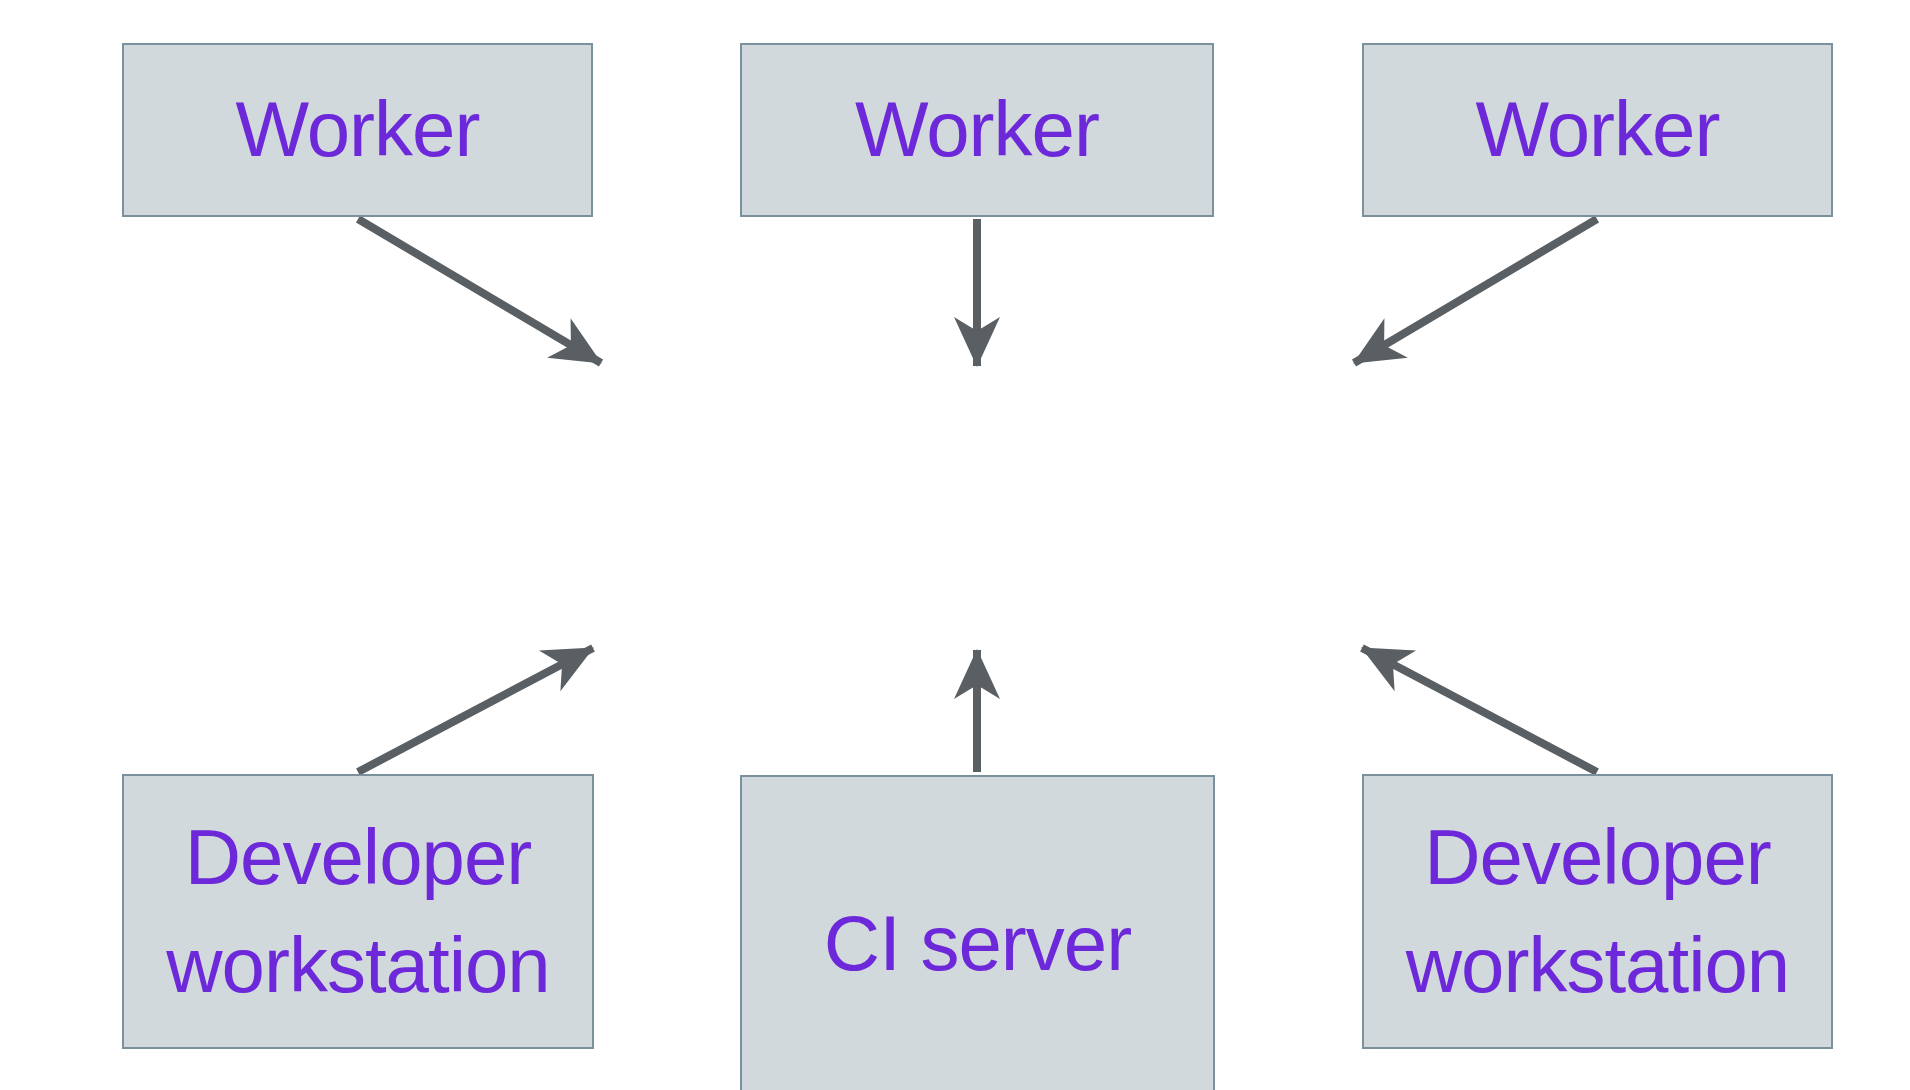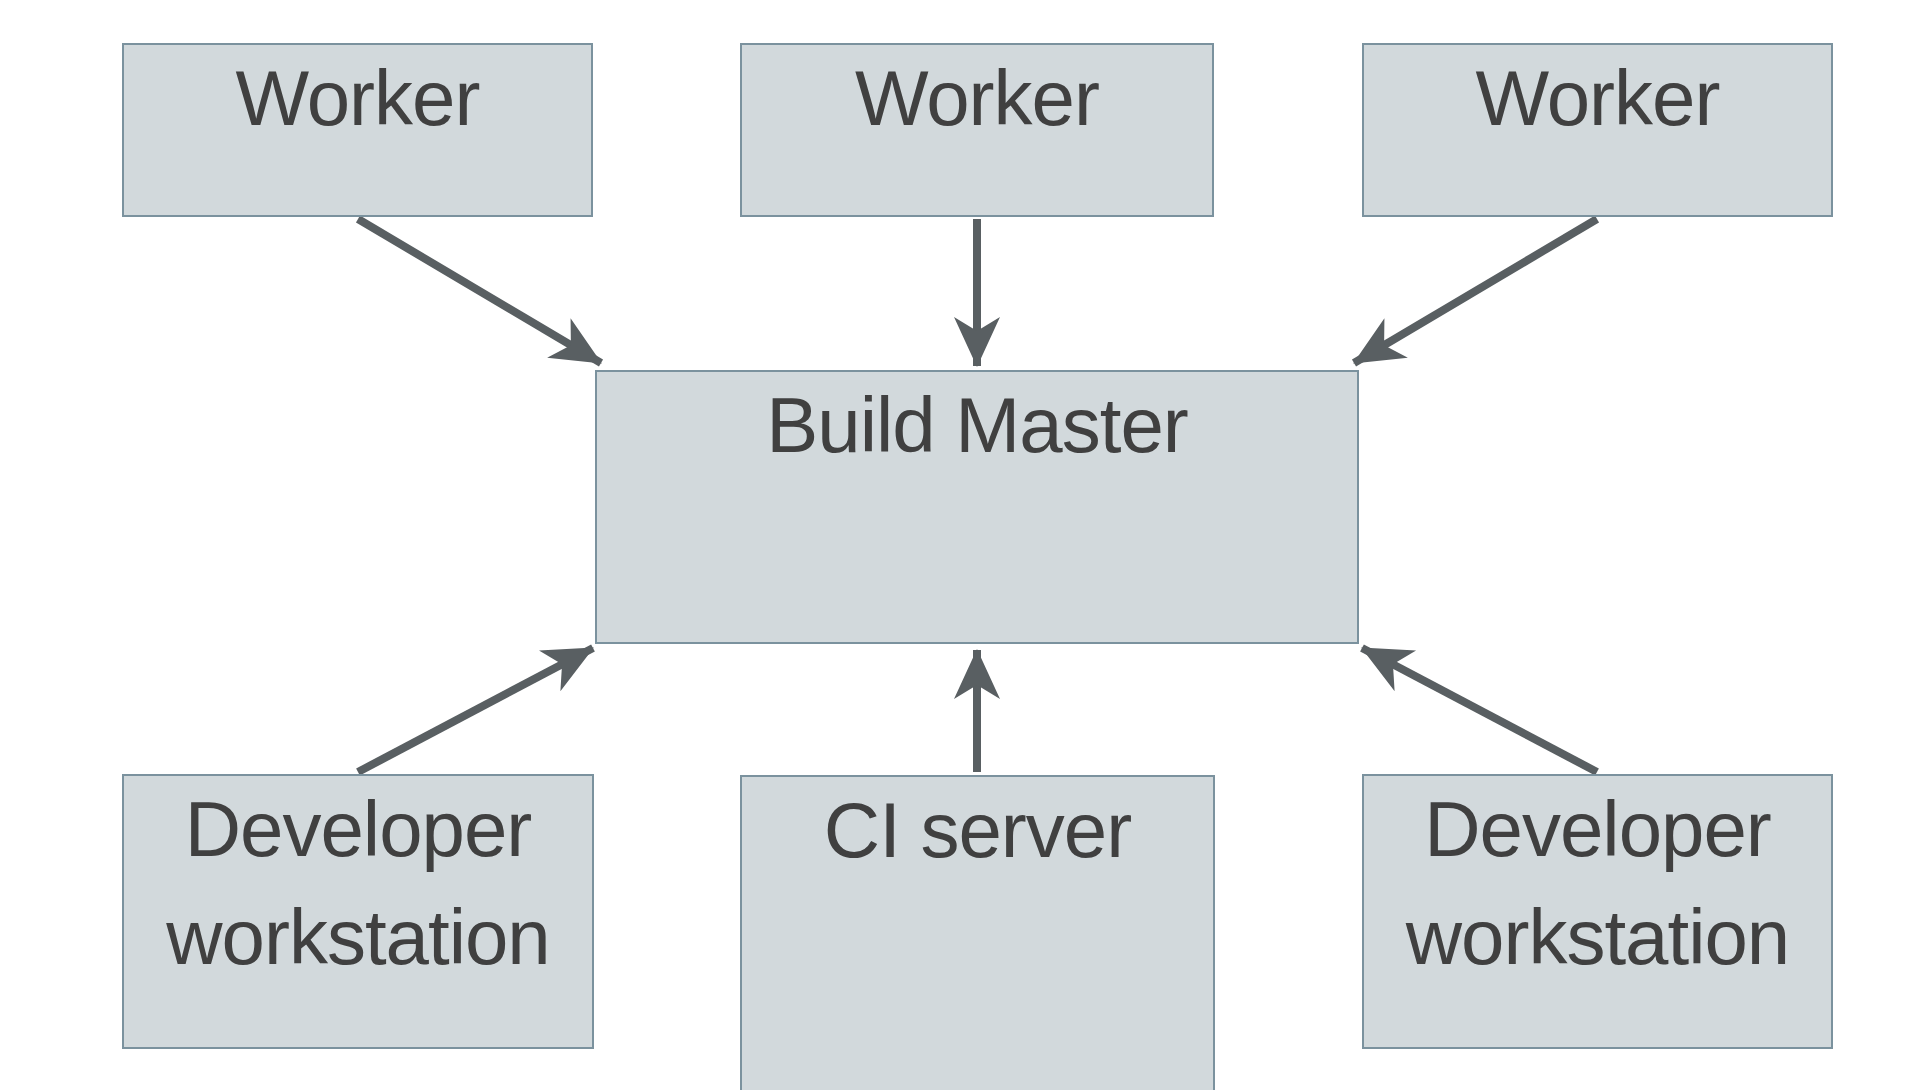--- a/index.html
+++ b/index.html
@@ -21,23 +21,24 @@
     top: 0;
     width: 1910px;
     height: 1090px;
   }
   .node {
     position: absolute;
     box-sizing: border-box;
     background: #d2d9dc;
     border: 2px solid #7b929e;
     display: flex;
+    align-items: center;
     justify-content: center;
     text-align: center;
-    color: #404040;
+    color: #6d28d9;
     font-size: 78px;
     line-height: 1.38;
     letter-spacing: -1px;
   }
   .node span { display: block; }
   
   .n-worker1 { left: 122px; top: 43px;  width: 471px; height: 174px; }
   .n-worker2 { left: 740px; top: 43px;  width: 474px; height: 174px; }
   .n-worker3 { left: 1362px; top: 43px; width: 471px; height: 174px; }
   
@@ -71,23 +72,20 @@
   </div>
 
   <div class="node n-worker2">
     <span>Worker</span>
   </div>
 
   <div class="node n-worker3">
     <span>Worker</span>
   </div>
 
-  <div class="node n-build-master">
-    <span>Build Master</span>
-  </div>
 
   <div class="node n-dev1">
     <span>Developer workstation</span>
   </div>
 
   <div class="node n-ci">
     <span>CI server</span>
   </div>
 
   <div class="node n-dev2">

